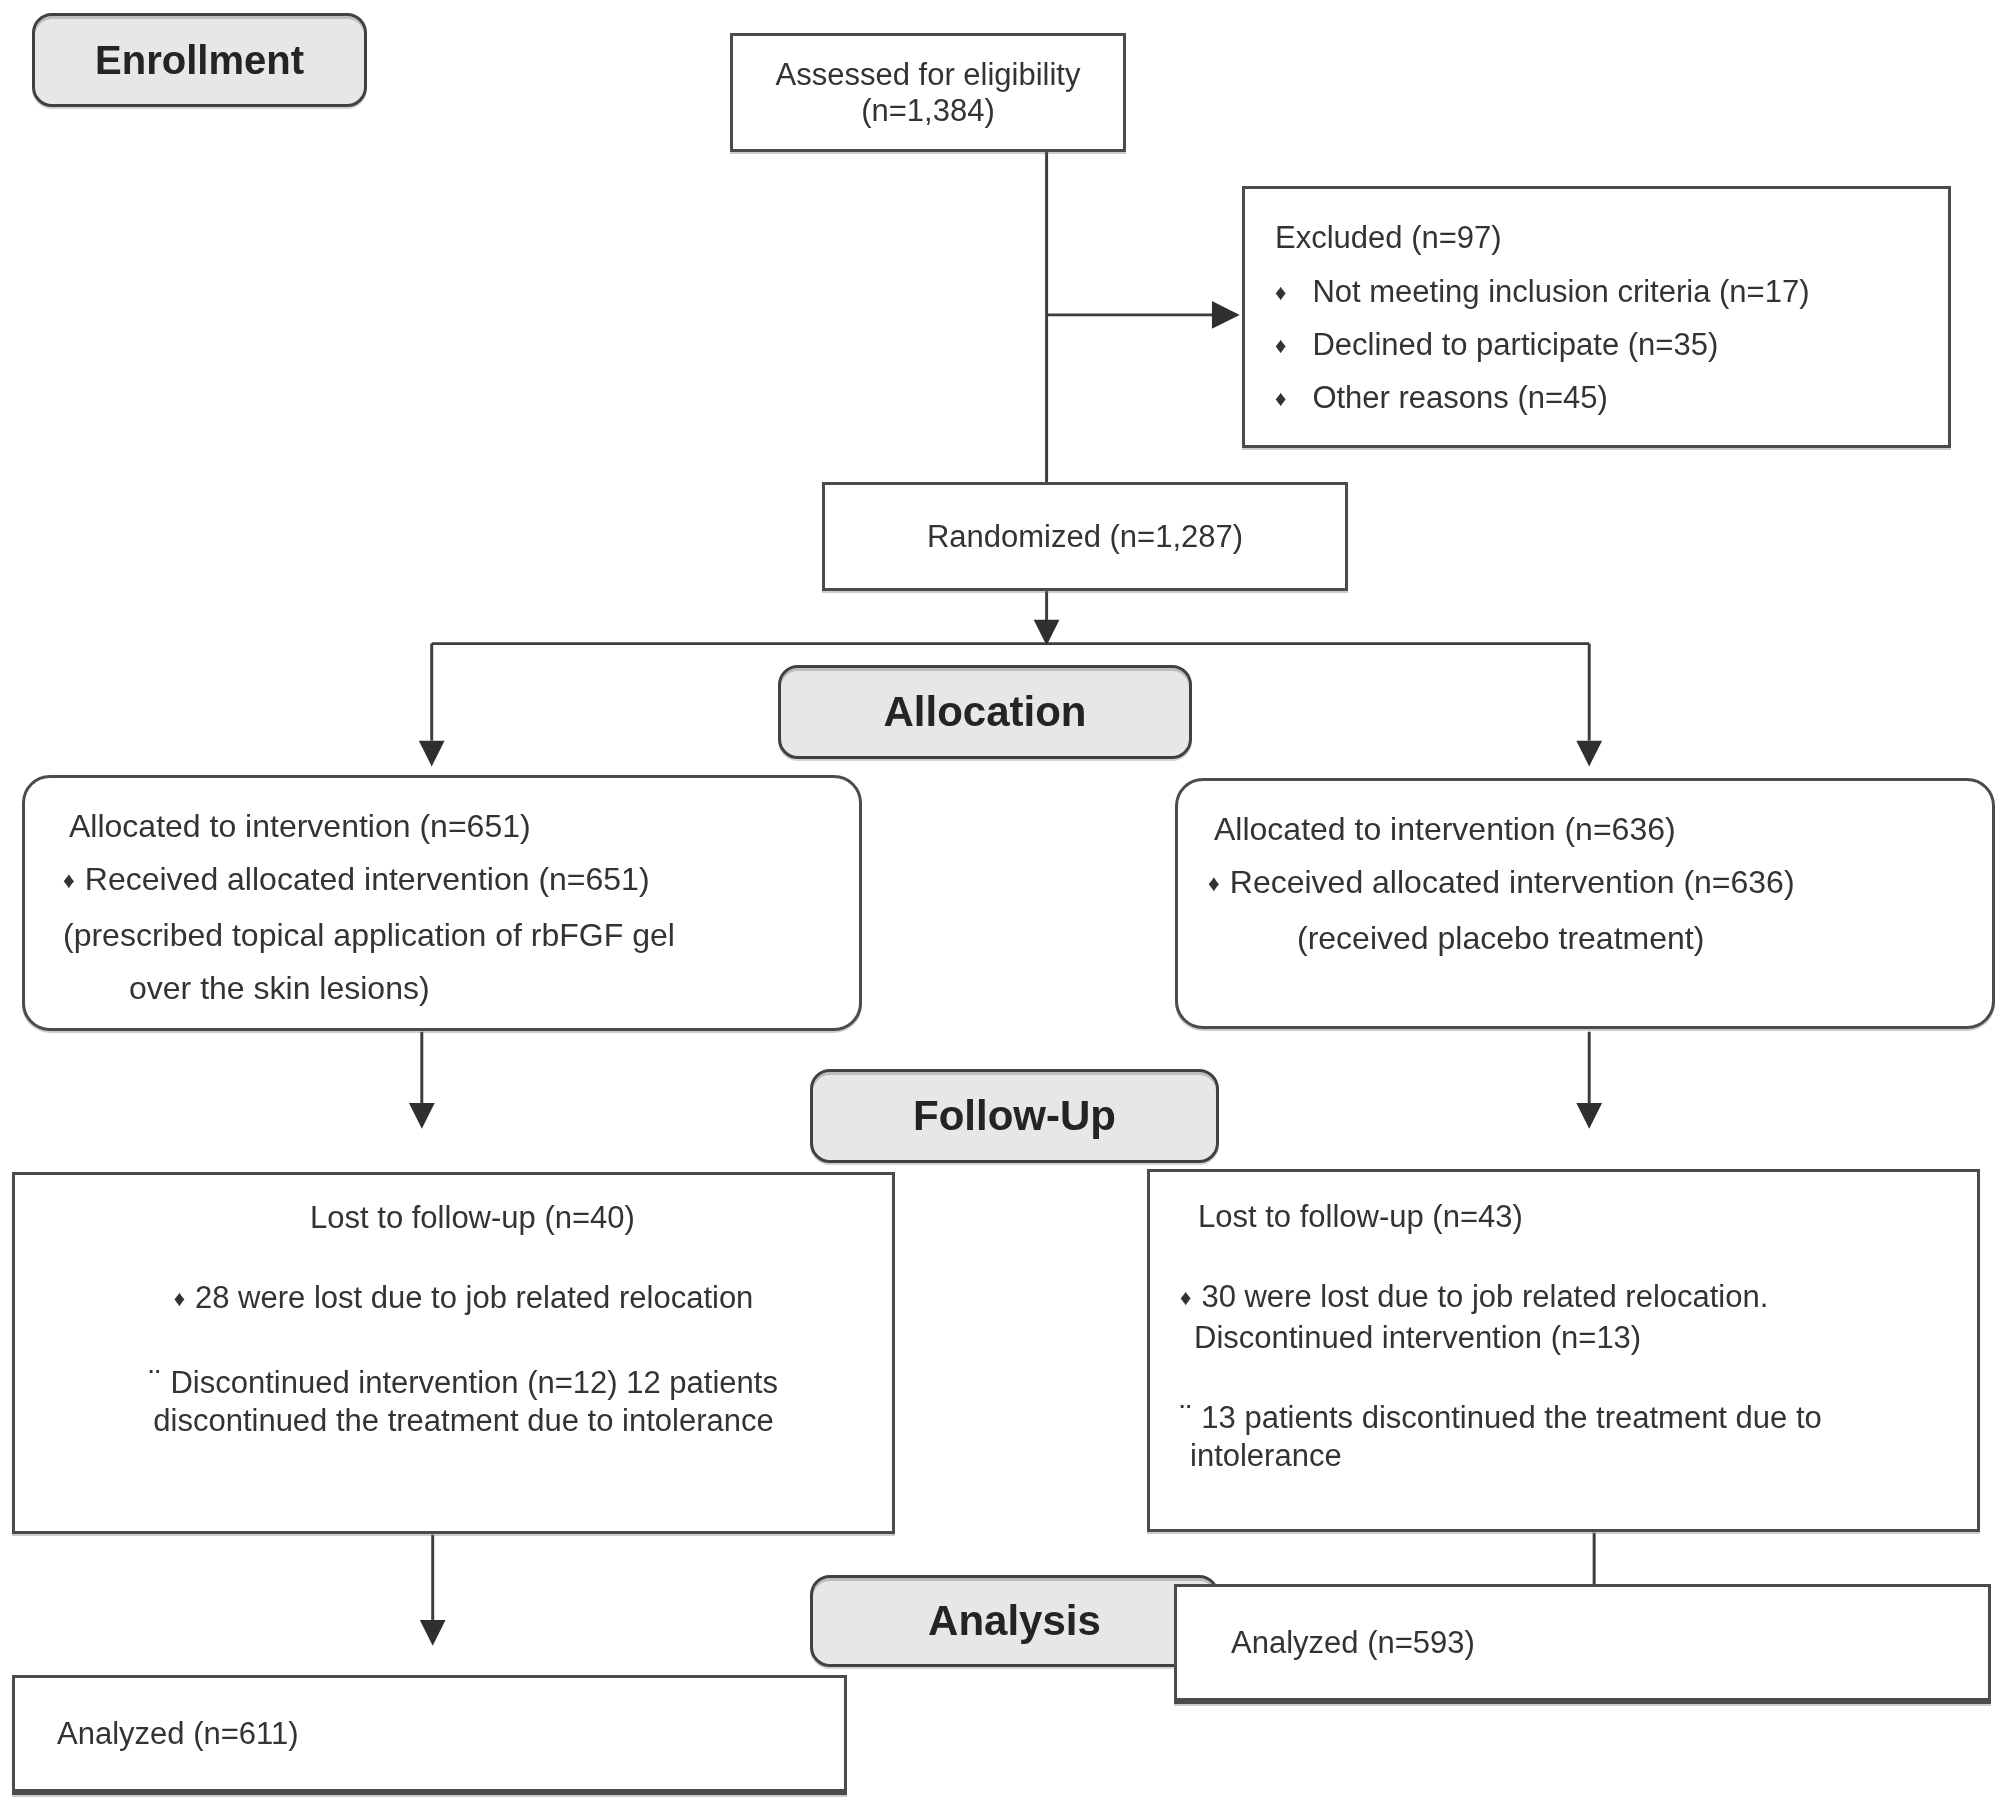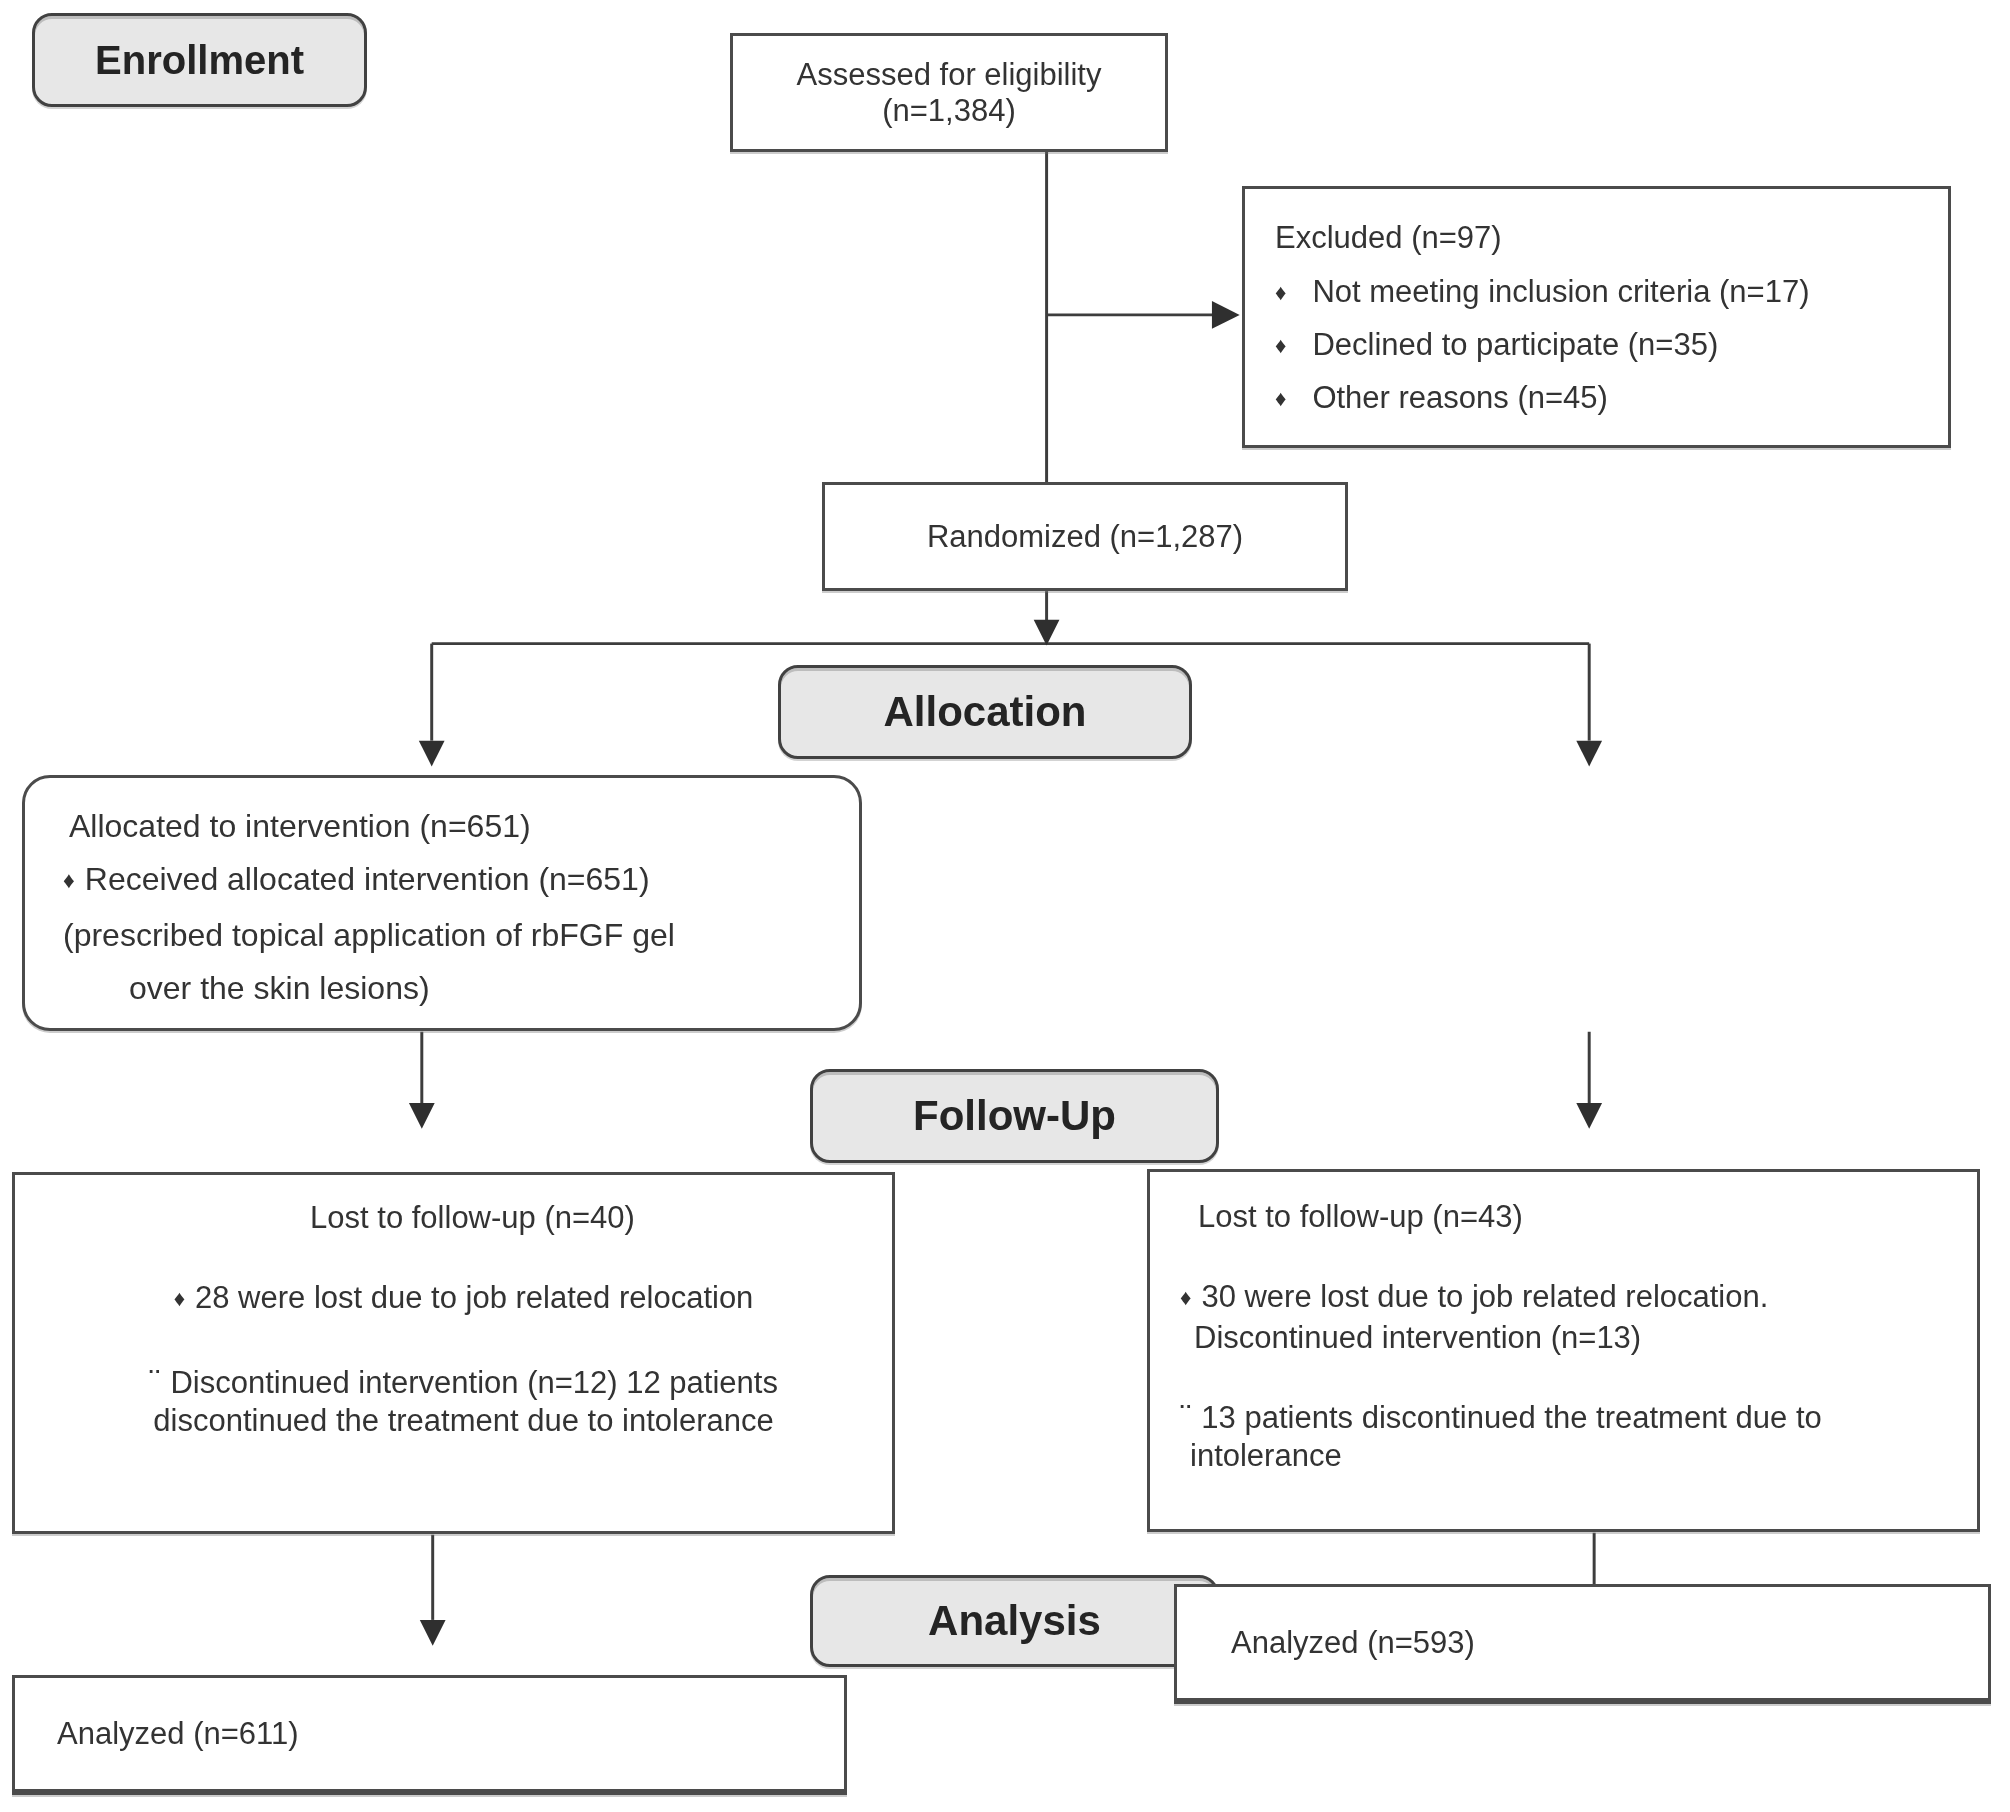--- a/index.html
+++ b/index.html
@@ -79,21 +79,21 @@
   </div>
 
   <div class="stage" style="left:810px;top:1069px;width:409px;height:94px;font-size:42px;">
     <span>Follow-Up</span>
   </div>
 
   <div class="stage" style="left:810px;top:1575px;width:409px;height:92px;font-size:42px;">
     <span>Analysis</span>
   </div>
 
-  <div class="wbox centered t31" style="left:730px;top:33px;width:438px;height:119px;">
+  <div class="wbox centered t31" style="left:730px;top:33px;width:396px;height:119px;">
     <span>Assessed for eligibility (n=1,384)</span>
   </div>
 
   <div class="wbox t31" style="left:1242px;top:186px;width:709px;height:262px;padding:24px 20px 0 30px;">
     <div class="line" style="line-height:50px;margin-bottom:4px;">
       <span>Excluded (n=97)</span>
     </div>
     <div class="line" style="line-height:50px;">
       <span class="bullet b-diamond-wide">♦</span><span>Not meeting inclusion criteria (n=17)</span>
     </div>
@@ -117,20 +117,31 @@
       <span class="bullet b-diamond">♦</span><span>Received allocated intervention (n=651)</span>
     </div>
     <div class="line" style="line-height:53px;">
       <span>(prescribed topical application of rbFGF gel</span>
     </div>
     <div class="line" style="line-height:53px;margin-left:66px;">
       <span>over the skin lesions)</span>
     </div>
   </div>
 
+  <div class="wbox t32" style="left:1175px;top:778px;width:820px;height:251px;padding:22px 10px 0 30px;">
+    <div class="line" style="line-height:53px;margin-left:6px;">
+      <span>Allocated to intervention (n=636)</span>
+    </div>
+    <div class="line" style="line-height:53px;">
+      <span class="bullet b-diamond">♦</span><span>Received allocated intervention (n=636)</span>
+    </div>
+    <div class="line" style="line-height:53px;margin-left:89px;">
+      <span>(received placebo treatment)</span>
+    </div>
+  </div>
 
   <div class="wbox t31" style="left:12px;top:1172px;width:883px;height:362px;padding:24px 10px 0 30px;text-align:center;">
     <div class="line" style="line-height:38px;margin-left:18px;">
       <span>Lost to follow-up (n=40)</span>
     </div>
     <div class="line" style="line-height:38px;margin-top:42px;">
       <span class="bullet b-diamond">♦</span><span>28 were lost due to job related relocation</span>
     </div>
     <div class="line" style="line-height:38px;margin-top:42px;">
       <span class="bullet b-dots">¨</span><span>Discontinued intervention (n=12) 12 patients</span>

